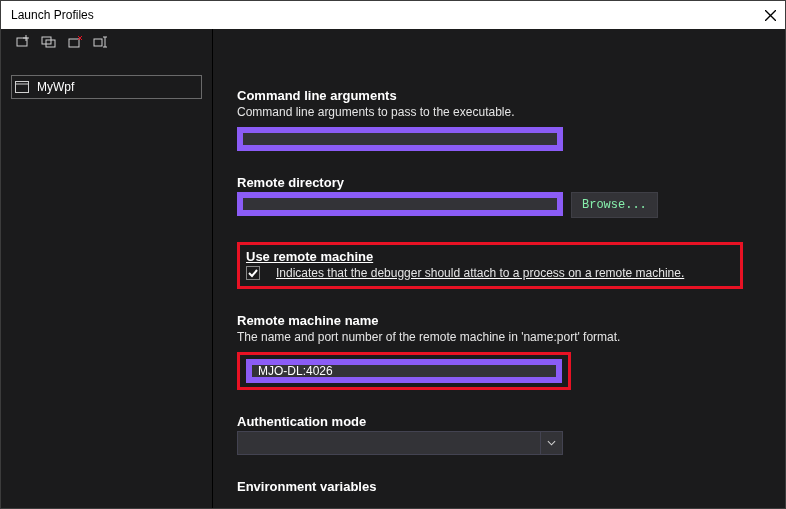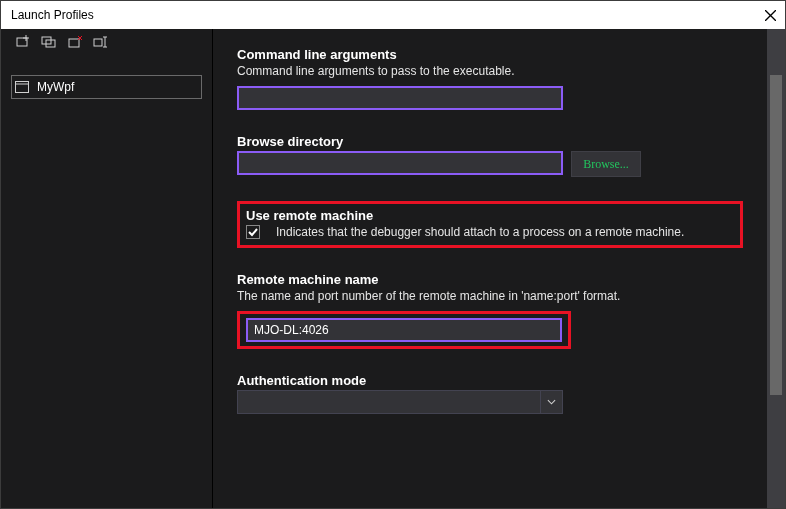--- a/index.html
+++ b/index.html
@@ -67,69 +67,70 @@
   padding: 0 3px;
   cursor: pointer;
   margin-top: 16px;
 }
 .profile-item svg { stroke: #d0d0d0; fill: none; stroke-width: 1; width:14px; height:12px; }
 
 .content-wrap {
   flex: 1;
   position: relative;
   display: flex;
+  align-items: flex-end;
 }
 .content {
   flex: 1;
   overflow-y: auto;
   padding: 18px 24px 12px 24px;
 }
 .section { margin-bottom: 24px; }
 .section h3 {
   font-size: 13px;
   font-weight: 600;
   margin-bottom: 2px;
 }
 .section .desc {
   font-size: 12px;
   color: #e5e5e5;
   margin-bottom: 8px;
 }
 .textbox {
   width: 326px; height: 24px;
   background: #333337;
-  border: 2px solid #8b5cf6;
+  border: 6px solid #8b5cf6;
   color: #fff;
   font-family: inherit; font-size: 12px;
   padding: 0 6px;
   outline: none;
 }
 .row { display: flex; gap: 8px; align-items: stretch; }
 .btn {
   height: 26px;
   min-width: 70px;
   background: #333337;
   border: 1px solid #3f3f46;
-  color: #22c55e;
-  font-family: Liberation Serif, serif; font-size: 12px;
+  color: #86efac;
+  font-family: Liberation Mono, monospace; font-size: 12px;
   cursor: pointer;
   display:flex;align-items:center;justify-content:center;
   padding:0 10px;
 }
 .check-row { display:flex; align-items:center; gap:16px; }
 .checkbox {
   width: 14px; height: 14px;
   background: #1b1b1c;
   border: 1px solid #888;
   display:flex;align-items:center;justify-content:center;
   cursor:pointer;
 }
 .checkbox svg { width:10px; height:10px; stroke:#fff; stroke-width:2; fill:none; }
 .highlight-red { border: 3px solid #e81224; padding: 4px 6px; }
-.highlight-red.section-pad { padding-bottom:6px; }
+.highlight-red.section-pad { padding-bottom:6px;text-decoration:underline; }
 .select {
   width: 326px; height: 24px;
   background: #333337;
   border: 1px solid #434351;
   display:flex; align-items:center; justify-content:space-between;
   padding-right:0;
   cursor:pointer;
 }
 .select .chev {
   width:22px;height:100%;
@@ -215,21 +216,21 @@
     <div class="content-wrap">
       <div class="content">
 
         <div class="section">
           <h3>Command line arguments</h3>
           <div class="desc">Command line arguments to pass to the executable.</div>
           <input class="textbox" value="" style="">
         </div>
 
         <div class="section">
-          <h3>Browse directory</h3>
+          <h3>Remote directory</h3>
           <div class="row">
             <input class="textbox" value="" style="">
             <button class="btn">Browse...</button>
           </div>
         </div>
 
         <div class="section">
           <div class="highlight-red section-pad">
             <h3>Use remote machine</h3>
             <div class="check-row">
@@ -256,20 +257,23 @@
           <div class="select">
             <span></span>
             <div class="chev">
               <svg viewBox="0 0 10 6">
                   <polyline points="1,1 5,5 9,1"></polyline>
                 </svg>
             </div>
           </div>
         </div>
 
+        <div class="section" style="margin-bottom:0">
+          <h3>Environment variables</h3>
+        </div>
 
       </div>
 
       <div class="scrollbar-track">
         <div class="scrollbar-thumb"></div>
       </div>
     </div>
 
   </div>
 </div>

